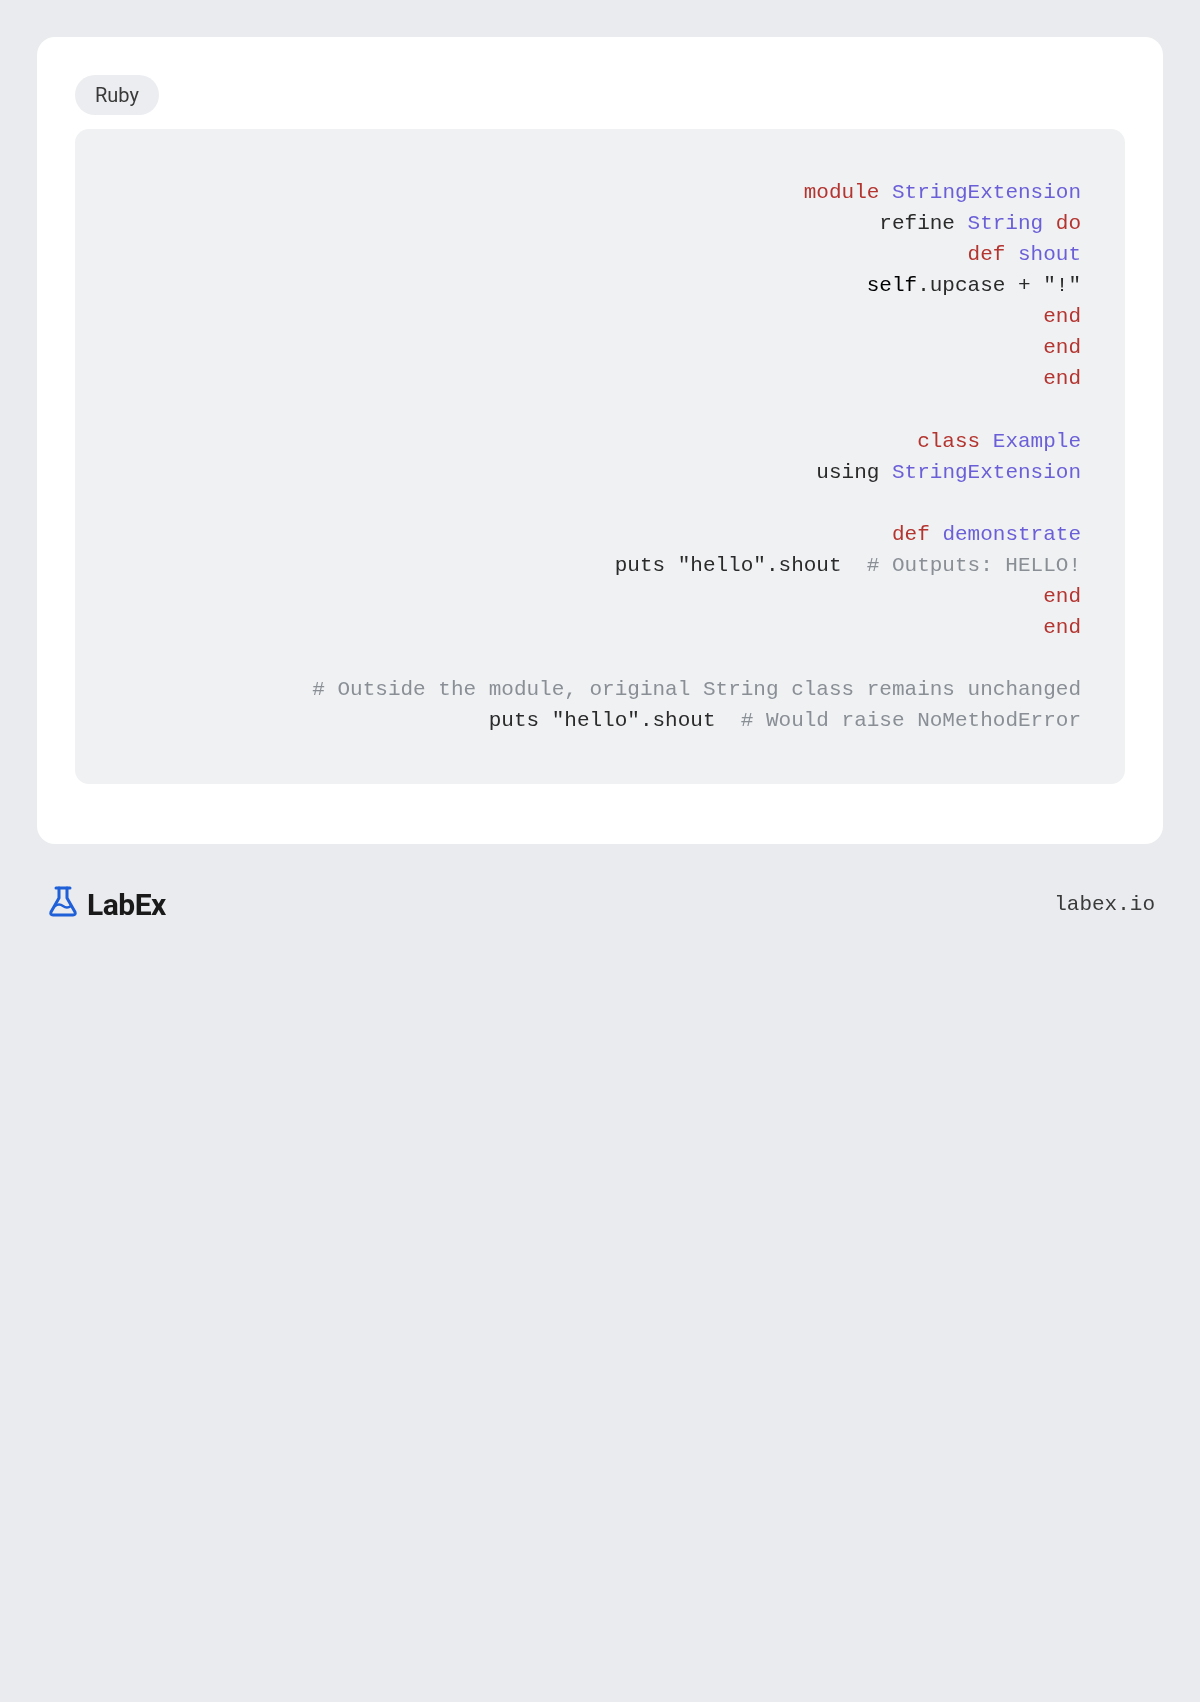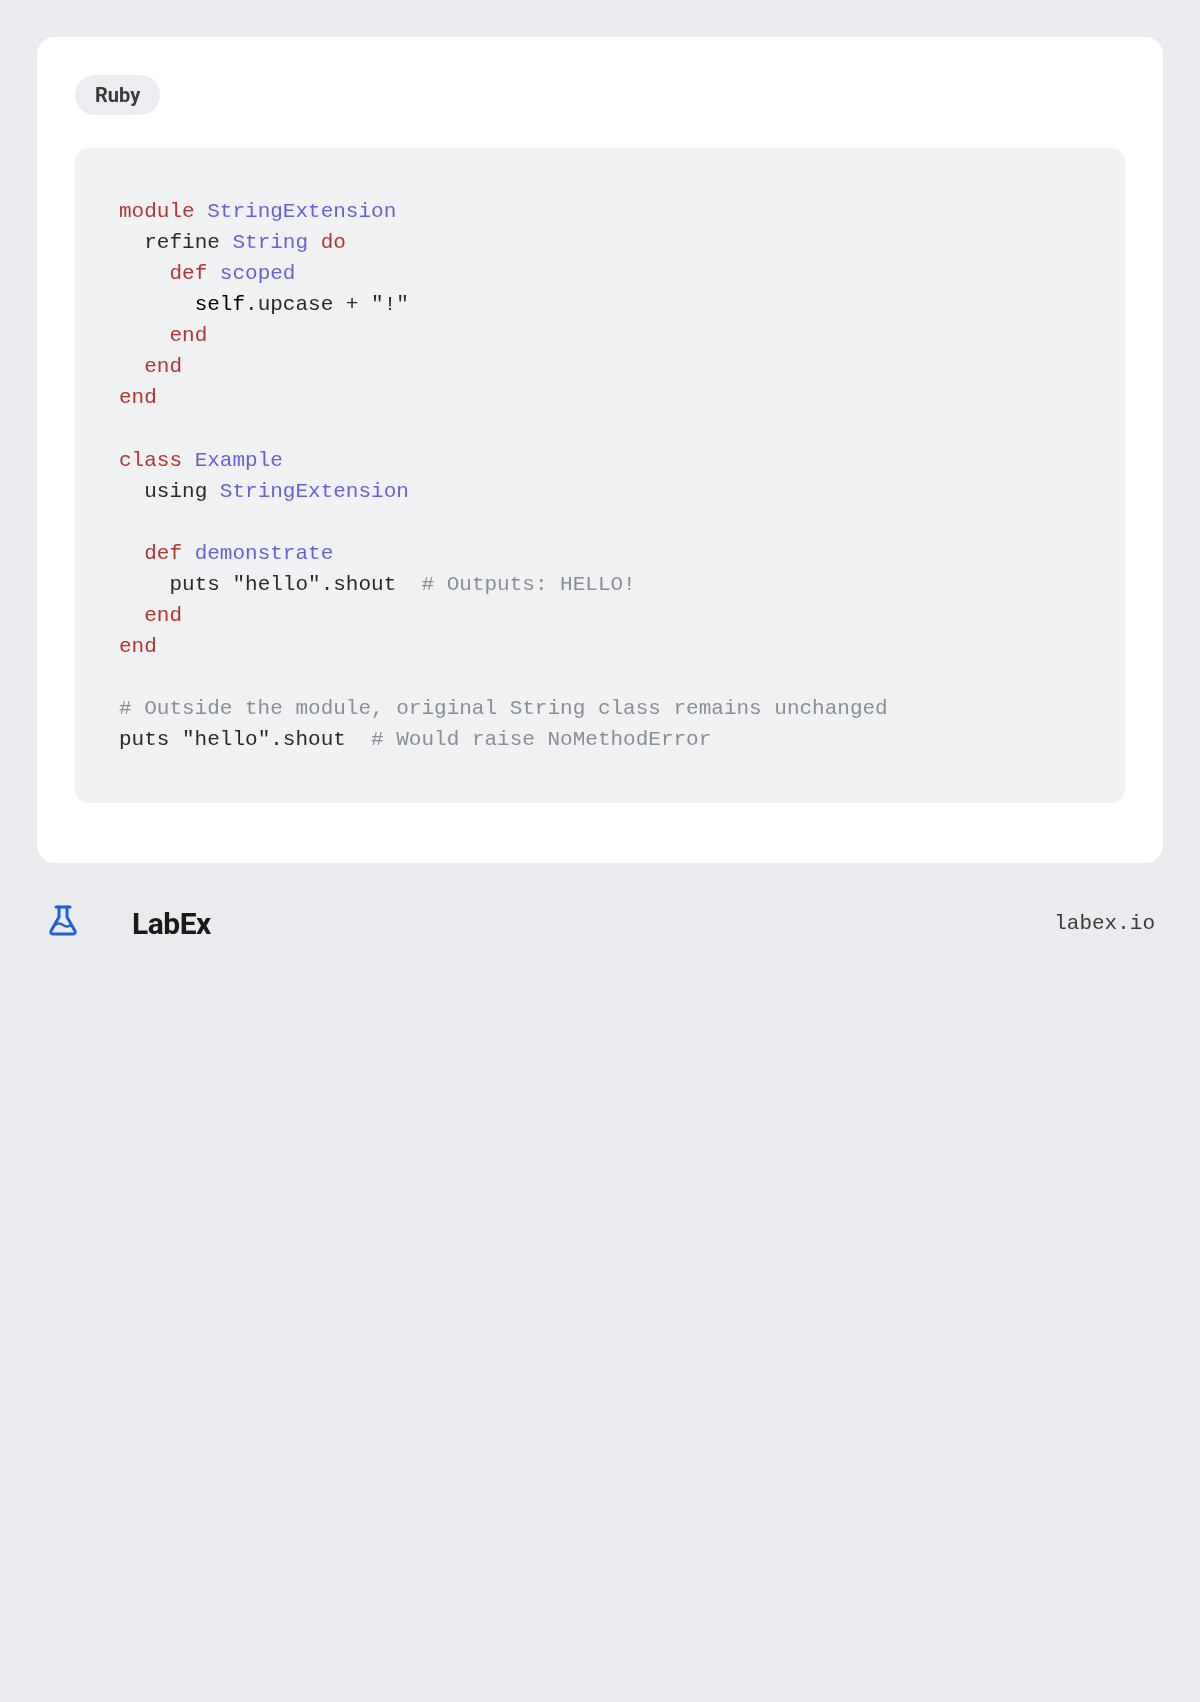--- a/index.html
+++ b/index.html
@@ -21,25 +21,25 @@
     background: #ffffff;
     border-radius: 18px;
     padding: 38px 38px 60px 38px;
     margin-bottom: 30px;
   }
   
   .tag {
     display: inline-block;
     background: #ecedf0;
     color: #3a3a3a;
-    font-weight: 700;
+    font-weight: 400;
     font-size: 20px;
     padding: 8px 20px;
     border-radius: 999px;
-    margin-bottom: 33px;
+    margin-bottom: 14px;
   }
   
   .title {
     font-size: 56px;
     font-weight: 400;
     color: #1a1a1a;
     margin-bottom: 42px;
     letter-spacing: -0.5px;
   }
   
@@ -61,20 +61,21 @@
   .code-block {
     background: #eff1f3;
     border-radius: 14px;
     padding: 48px 44px;
     font-family: "SFMono-Regular", Consolas, "Liberation Mono", Menlo, monospace;
     font-size: 21px;
     line-height: 1.48;
     color: #2a2a2a;
     white-space: pre-wrap;
     word-wrap: break-word;
+    text-align: right;
   }
   
   .tok-keyword { color: #b4342f; }
   .tok-class   { color: #6b5fd8; }
   .tok-method  { color: #6b5fd8; }
   .tok-self    { color: #000000; }
   .tok-string  { color: #2a2a2a; }
   .tok-comment { color: #8a8f96; }
   
   .footer {
@@ -88,37 +89,36 @@
     display: flex;
     align-items: center;
     gap: 6px;
   }
   
   .logo-text {
     font-size: 30px;
     font-weight: 700;
     color: #1a1a1a;
     letter-spacing: -0.5px;
-    margin-left: 45px;
   }
   
   .footer-url {
     font-family: "SFMono-Regular", Consolas, "Liberation Mono", Menlo, monospace;
     font-size: 21px;
     color: #3a3a3a;
   }
 </style>
 </head>
 <body>
 
 <div class="card">
   <div class="tag">Ruby</div>
   <pre class="code-block" id="code-target"><span class="tok-keyword">module</span> <span class="tok-class">StringExtension</span>
   refine <span class="tok-class">String</span> <span class="tok-keyword">do</span>
-    <span class="tok-keyword">def</span> <span class="tok-method">scoped</span>
+    <span class="tok-keyword">def</span> <span class="tok-method">shout</span>
       <span class="tok-self">self</span>.upcase + <span class="tok-string">"!"</span>
     <span class="tok-keyword">end</span>
   <span class="tok-keyword">end</span>
 <span class="tok-keyword">end</span>
 
 <span class="tok-keyword">class</span> <span class="tok-class">Example</span>
   using <span class="tok-class">StringExtension</span>
 
   <span class="tok-keyword">def</span> <span class="tok-method">demonstrate</span>
     puts <span class="tok-string">"hello"</span>.shout  <span class="tok-comment"># Outputs: HELLO!</span>

